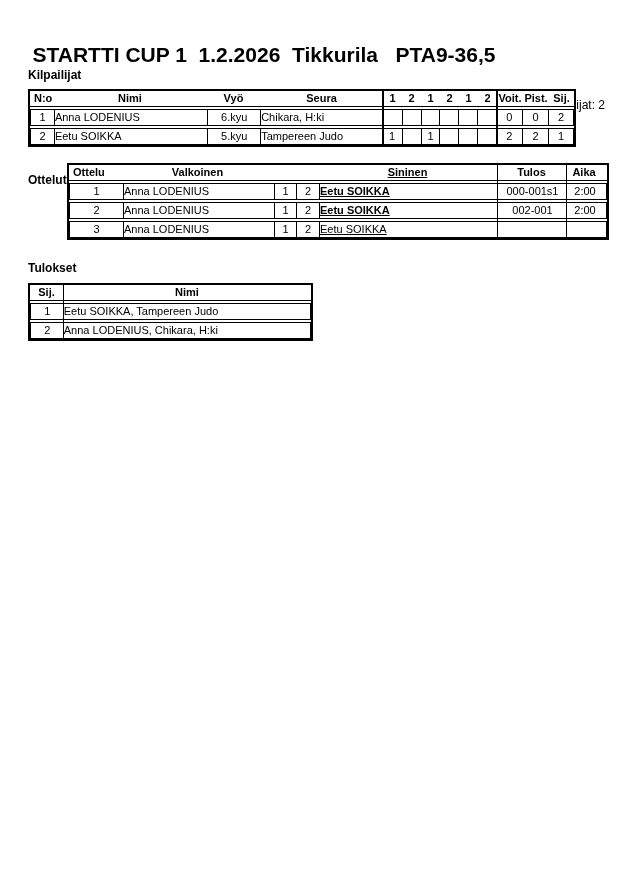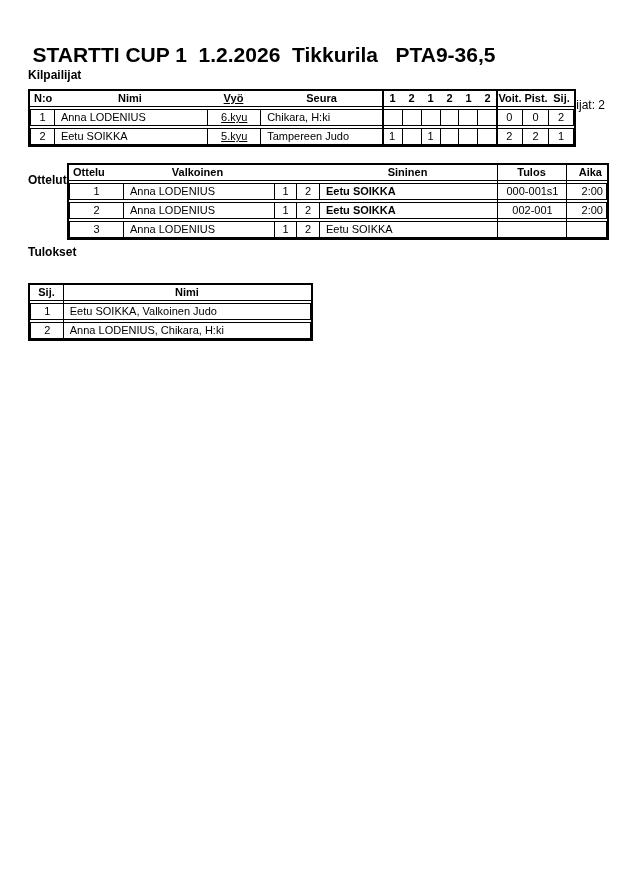--- a/index.html
+++ b/index.html
@@ -9,21 +9,21 @@
     font-family:"Liberation Sans", sans-serif; color:#000; overflow:hidden;
     margin:0 auto;
   }
   .title {
     position:absolute; top:43px; left:0; width:528px;
     font-size:21px; font-weight:bold; text-align:center; white-space:pre;
   }
   .seclabel { position:absolute; font-size:12px; font-weight:bold; text-align:left; }
   .lbl-kilpailijat { top:68px; left:28px; width:455px; }
   .lbl-ottelut    { top:157px; left:28px; width:542px;margin-top:16px; }
-  .lbl-tulokset   { top:245px; left:28px; width:285px; }
+  .lbl-tulokset   { top:261px; left:28px; width:285px; }
   .count { position:absolute; top:70px; right:25px; font-size:12px;margin-top:28px; }
 
   .tbl { position:absolute; border:2px solid #000; background:#fff; }
   .t1 { top:89px;  left:28px; width:548px; }
   .t2 { top:163px; left:28px; width:542px;margin-left:39px; }
   .t3 { top:283px; left:28px; width:285px; }
 
   .vline { position:absolute; top:0; bottom:0; background:#000; }
   .vline.thick { width:2px; }
   .vline.thin  { width:1px; }
@@ -31,43 +31,43 @@
   .hrow {
     display:flex; height:16px; line-height:15px;
     border-bottom:1px solid #000; font-weight:bold; font-size:11px;
   }
   .drow {
     display:flex; height:17px; line-height:15px;
     border:1px solid #000; margin-top:2px; font-size:11px;
   }
   .c { height:100%; overflow:hidden; white-space:nowrap; }
   .ctr { text-align:center; }
-  .lft { text-align:left; padding-left:6px; }
+  .lft { text-align:left; }
   .hl  { text-align:left; padding-left:4px; }
   .bl  { border-left:1px solid #000; }
   .bold { font-weight:bold; }
 
   
   .t1 .col-no    { width:23px; }
   .t1 .col-nimi  { width:154px; }
-  .t1 .col-vyo   { width:53px;text-decoration:underline; }
+  .t1 .col-vyo   { width:53px; }
   .t1 .col-seura { width:123px; }
   .t1 .col-r     { width:19px; }
   .t1 .col-voit  { width:26px; }
   .t1 .col-pist  { width:26px; }
   .t1 .col-sij   { width:25px; }
 
   
   .t2 .col-ottelu { width:53px; }
   .t2 .col-valk   { width:151px; }
   .t2 .col-s1     { width:22px; }
   .t2 .col-s2     { width:23px; }
-  .t2 .col-sin    { width:179px; }
+  .t2 .col-sin    { width:179px;text-decoration:underline; }
   .t2 .col-tulos  { width:69px; }
-  .t2 .col-aika   { width:36px;text-align:right; }
+  .t2 .col-aika   { width:36px; }
 
   
   .t3 .col-sij3  { width:33px; }
   .t3 .col-nimi3 { width:248px; }
 </style>
 </head>
 <body>
 
 <div class="page">
 
@@ -180,21 +180,21 @@
   <div class="tbl t3">
     <div class="vline thin" style="left:33px;"></div>
 
     <div class="hrow">
       <div class="c col-sij3 ctr">Sij.</div>
       <div class="c col-nimi3 ctr">Nimi</div>
     </div>
 
     <div class="drow">
       <div class="c col-sij3 ctr">1</div>
-      <div class="c col-nimi3 lft">Eetu SOIKKA, Valkoinen Judo</div>
+      <div class="c col-nimi3 lft">Eetu SOIKKA, Tampereen Judo</div>
     </div>
 
     <div class="drow">
       <div class="c col-sij3 ctr">2</div>
       <div class="c col-nimi3 lft">Anna LODENIUS, Chikara, H:ki</div>
     </div>
   </div>
 
 </div>
 

